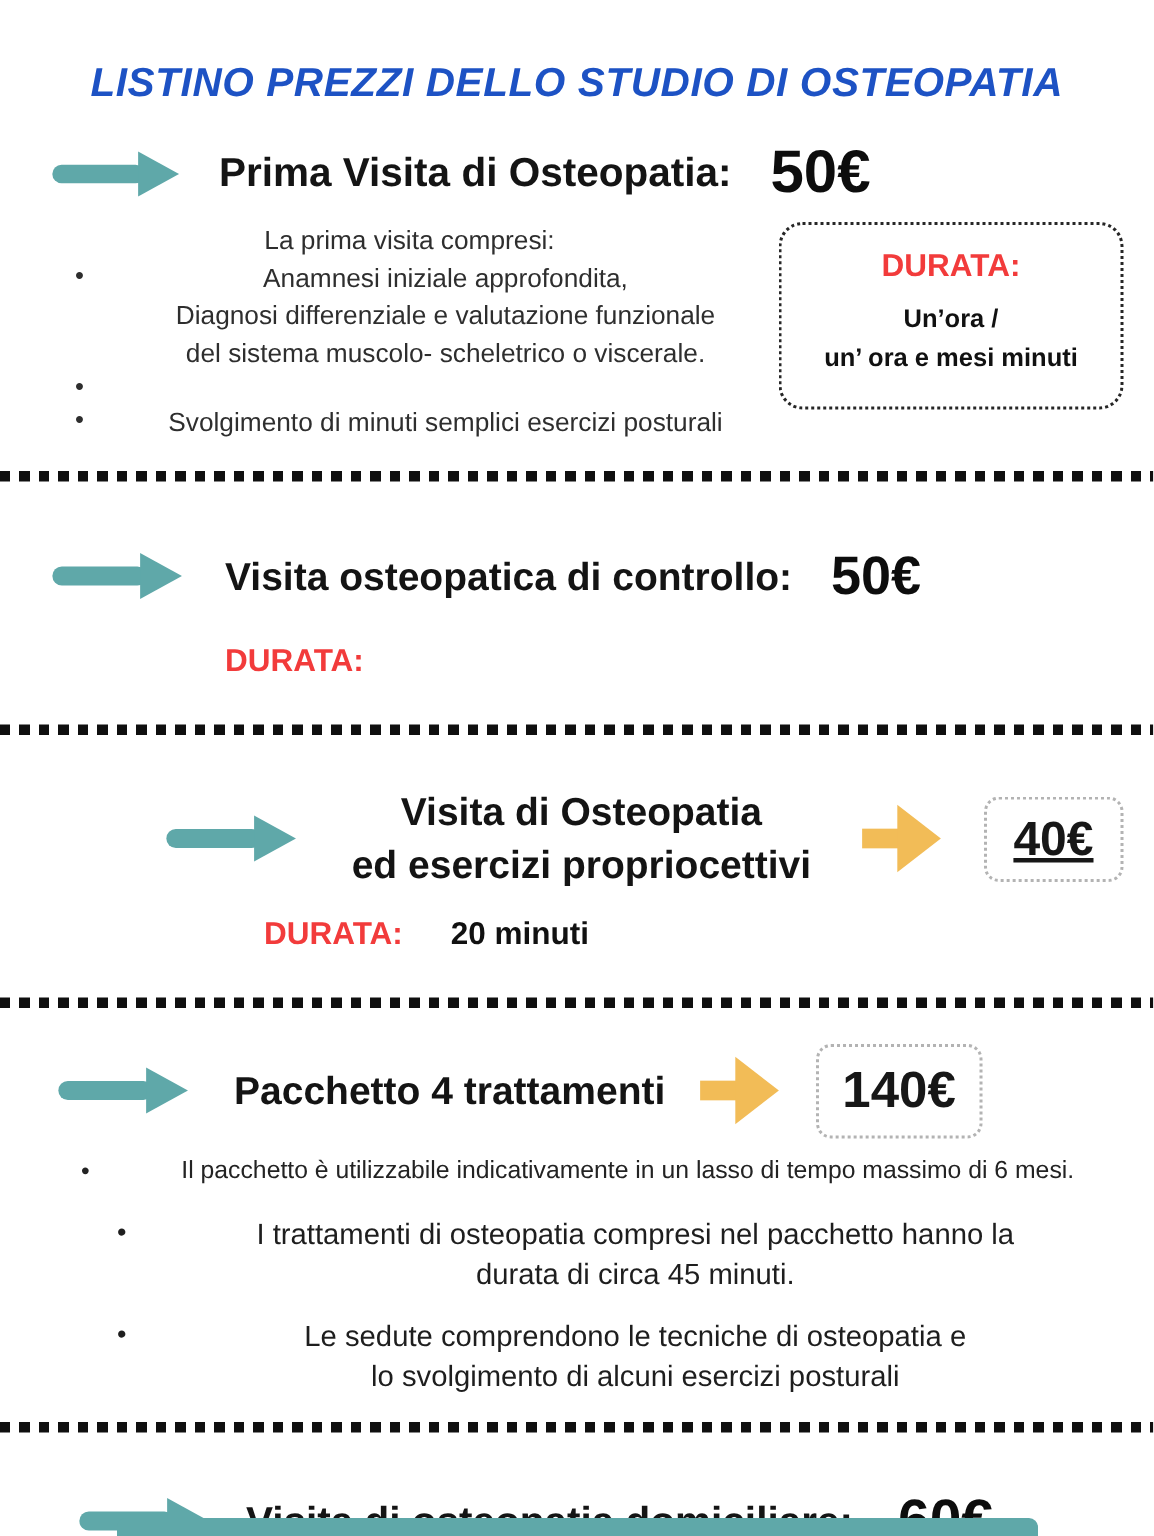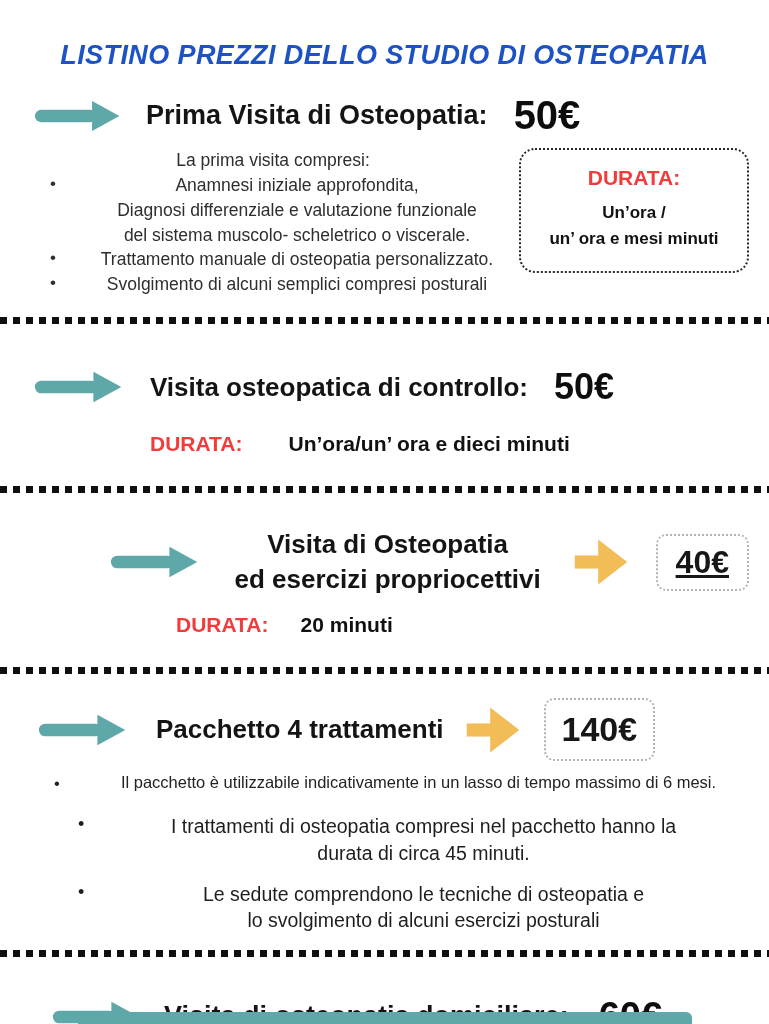--- a/index.html
+++ b/index.html
@@ -122,25 +122,24 @@
     <div class="s1-left">
       <div class="s1-intro">La prima visita compresi:</div>
       <div class="bullet-row">
         <span class="bullet-marker">•</span>
         <span class="bullet-text">Anamnesi iniziale approfondita,
 Diagnosi differenziale e valutazione funzionale
 del sistema muscolo- scheletrico o viscerale.</span>
       </div>
       <div class="bullet-row">
         <span class="bullet-marker">•</span>
-        <span class="bullet-text">Trattamento manuale di osteopatia personalizzato.</span>
       </div>
       <div class="bullet-row">
         <span class="bullet-marker">•</span>
-        <span class="bullet-text">Svolgimento di alcuni semplici compresi posturali</span>
+        <span class="bullet-text">Svolgimento di minuti semplici esercizi posturali</span>
       </div>
     </div>
     <div class="durata-box">
       <span class="durata-label">DURATA:</span>
       <div class="durata-value pre">Un’ora /
 un’ ora e mesi minuti</div>
     </div>
   </div>
 
   <div class="divider div1"></div>
@@ -148,21 +147,20 @@
   <div class="hdr-row s2-header">
     <svg class="teal-arrow" width="98" height="36" viewBox="0 0 100 40">
       <rect x="1" y="13" width="70" height="14" rx="7" fill="#5fa8a9"></rect>
       <polygon points="66,3 97,20 66,37" fill="#5fa8a9"></polygon>
     </svg>
     <span class="sec-title">Visita osteopatica di controllo:</span>
     <span class="sec-price">50€</span>
   </div>
   <div class="durata-row s2-durata">
     <span class="durata-label">DURATA:</span>
-    <span class="durata-value">Un’ora/un’ ora e dieci minuti</span>
   </div>
 
   <div class="divider div2"></div>
 
   <div class="hdr-row s3-header">
     <svg class="teal-arrow" width="98" height="36" viewBox="0 0 100 40">
       <rect x="1" y="13" width="70" height="14" rx="7" fill="#5fa8a9"></rect>
       <polygon points="66,3 97,20 66,37" fill="#5fa8a9"></polygon>
     </svg>
     <span class="sec-title s3-title pre">Visita di Osteopatia

